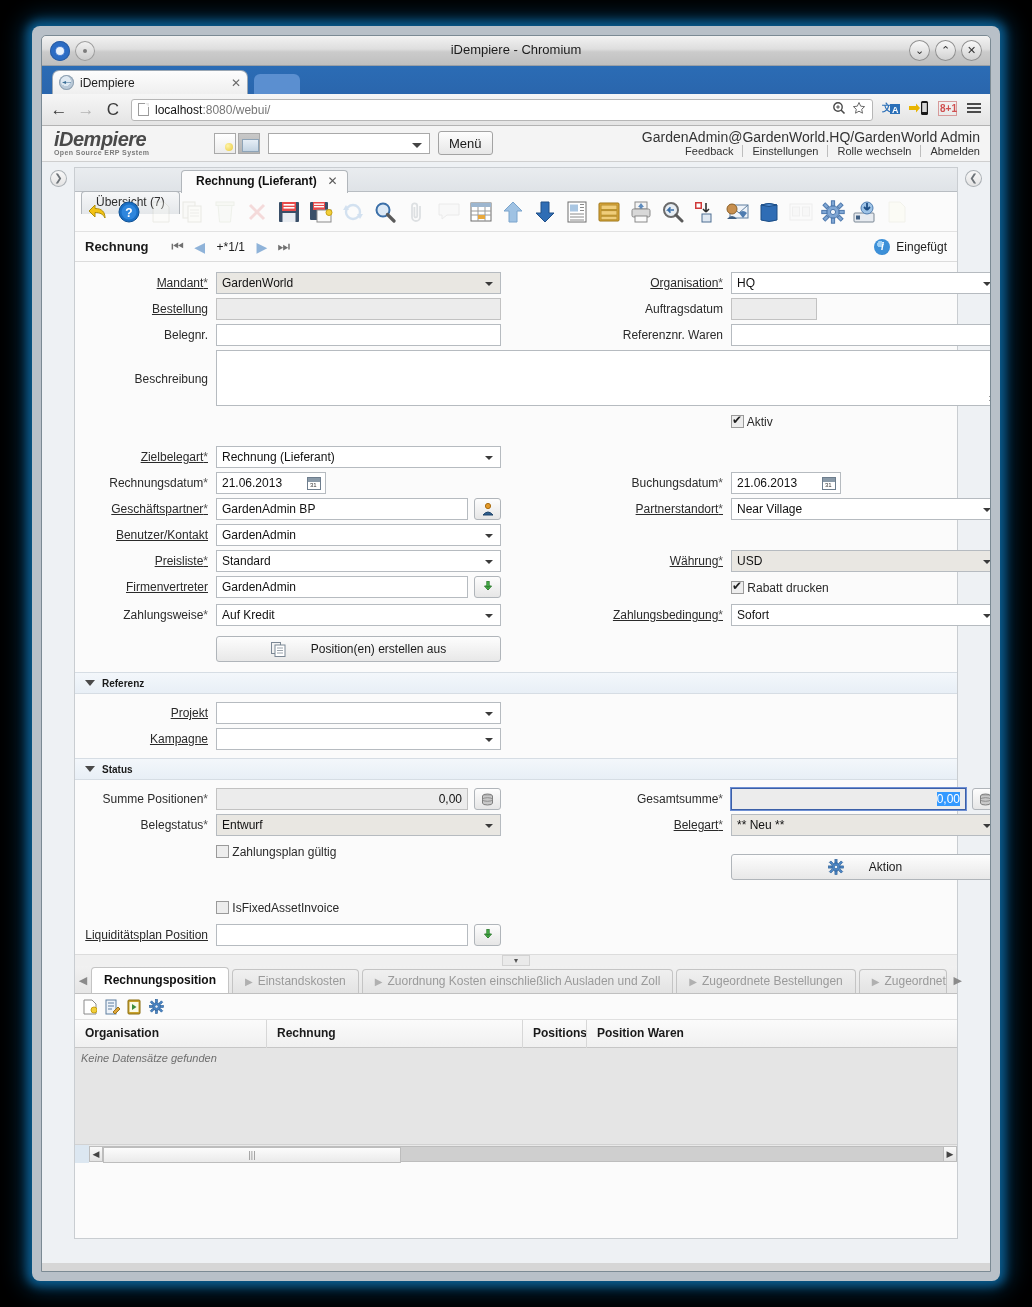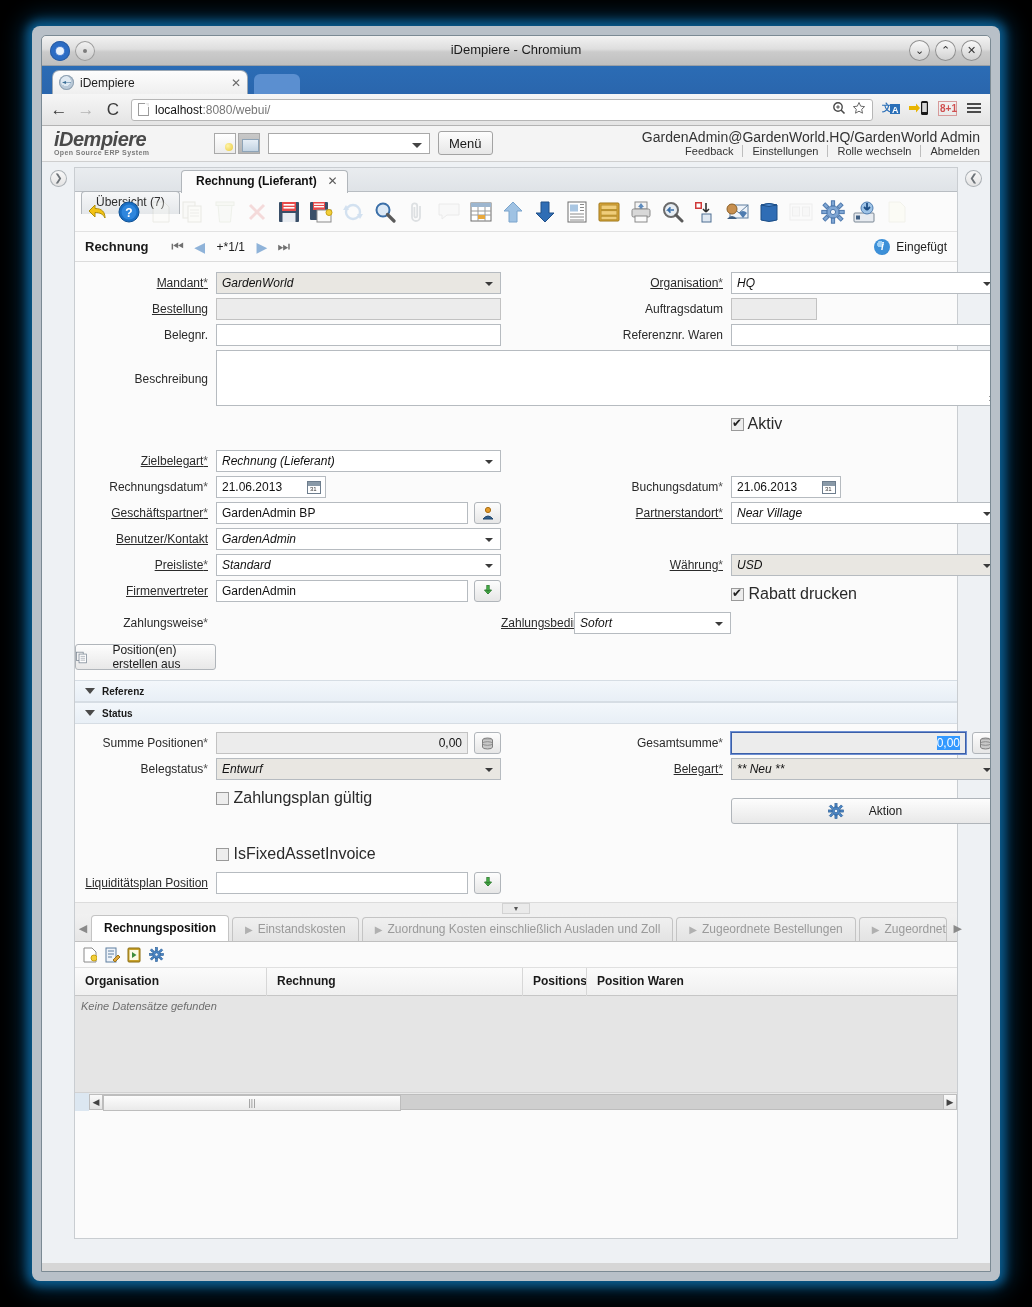--- a/index.html
+++ b/index.html
@@ -144,38 +144,38 @@
   .grid{display:grid;grid-template-columns:141px 285px 73px 157px 268px;
     column-gap:0;row-gap:0;align-items:start;}
   .lab{font-size:12px;color:#2a2a2a;text-align:right;padding:6px 8px 0 0;white-space:nowrap;}
   .lab.link{text-decoration:underline;}
   .lab .req{color:#555;}
   .fld{padding:2px 0;}
   .inp{height:22px;border:1px solid #b6bbc0;background:#fff;font-size:12px;color:#111;
     padding:0 5px;line-height:21px;width:100%;}
   .inp.ro{background:#ececec;border-color:#c2c2c2;}
   .sel{height:22px;border:1px solid #b6bbc0;background:#fff;font-size:12px;color:#111;
-    padding:0 22px 0 5px;line-height:21px;position:relative;width:100%;font-style:italic;}
+    padding:0 22px 0 5px;line-height:21px;position:relative;width:100%;}
   .sel.grey{background:#e9e7e2;}
   .sel:after{content:"";position:absolute;right:7px;top:9px;border:4px solid transparent;border-top-color:#3a3a3a;}
   .rowwrap{display:flex;align-items:flex-start;gap:6px;}
   .sqbtn{width:27px;height:22px;border:1px solid #b0b5ba;border-radius:3px;flex:none;
     background:linear-gradient(to bottom,#fdfdfd,#e6e6e6);display:flex;align-items:center;justify-content:center;}
   .datebox{display:inline-flex;align-items:center;height:22px;border:1px solid #b6bbc0;background:#fff;
     font-size:12px;color:#111;padding:0 4px 0 5px;width:110px;justify-content:space-between;}
   .calico{width:14px;height:13px;border:1px solid #6d7d8d;background:#fff;position:relative;}
   .calico:before{content:"";position:absolute;left:0;top:0;right:0;height:4px;background:#8a9aa8;}
   .calico:after{content:"31";position:absolute;left:2px;top:3px;font-size:6px;color:#333;line-height:8px;}
   .txtarea{height:56px;border:1px solid #b6bbc0;background:#fff;width:100%;position:relative;}
   .txtarea:after{content:"";position:absolute;right:2px;bottom:2px;width:7px;height:7px;
     background: repeating-linear-gradient(135deg,#9a9a9a 0 1px,transparent 1px 3px);}
   .chk{width:13px;height:13px;border:1px solid #9a9a9a;background:#ededed;display:inline-block;
     position:relative;vertical-align:-2px;}
   .chk.on:after{content:"✔";position:absolute;left:0px;top:-3px;font-size:12px;color:#1e1e1e;}
-  .chkrow{font-size:16px;color:#2a2a2a;padding:5px 0;}
+  .chkrow{font-size:12px;color:#2a2a2a;padding:5px 0;}
   .wbtn-wide{height:26px;border:1px solid #b0b5ba;border-radius:3px;
     background:linear-gradient(to bottom,#fdfdfd,#e8e8e8);font-size:12px;color:#1a1a1a;
     display:flex;align-items:center;justify-content:center;gap:25px;width:100%;}
   
   .section{height:22px;background:linear-gradient(to bottom,#f3f7fb,#e8eff6);
     border-top:1px solid #d6dde4;border-bottom:1px solid #d6dde4;
     display:flex;align-items:center;padding-left:10px;gap:7px;}
   .section .tri{width:0;height:0;border-left:5px solid transparent;border-right:5px solid transparent;
     border-top:6px solid #4a4a4a;}
   .section .stitle{font-size:10px;font-weight:bold;color:#1a1a1a;}
@@ -645,20 +645,23 @@
             </div>
           </div>
             </div>
           <div></div>
           <div class="lab" style="padding:0"></div>
           <div class="fld">
               <div class="chkrow"><span class="chk on"></span> <span>Rabatt drucken</span></div>
             </div>
 
           <div class="lab"><span>Zahlungsweise</span><span class="req">*</span></div>
+          <div class="fld">
+              <div class="sel">Auf Kredit</div>
+            </div>
           <div></div>
           <div class="lab link"><span>Zahlungsbedingung</span><span class="req">*</span></div>
           <div class="fld">
               <div class="sel">Sofort</div>
             </div>
 
           <div></div>
           <div class="fld" style="padding:8px 0 10px 0">
             <div class="wbtn-wide">
               <svg width="15" height="15" viewBox="0 0 15 15">
@@ -672,20 +675,36 @@
             </div>
           </div>
           <div></div>
             <div></div>
             <div></div>
         </div>
 
         <div class="section">
           <span class="tri"></span>
           <span class="stitle">Referenz</span>
+        </div>
+        <div class="grid" style="padding-top:6px">
+          <div class="lab link"><span>Projekt</span></div>
+          <div class="fld">
+              <div class="sel"></div>
+            </div>
+          <div></div>
+            <div></div>
+            <div></div>
+          <div class="lab link"><span>Kampagne</span></div>
+          <div class="fld" style="padding-bottom:8px">
+              <div class="sel"></div>
+            </div>
+          <div></div>
+            <div></div>
+            <div></div>
         </div>
 
         <div class="section">
           <span class="tri"></span>
           <span class="stitle">Status</span>
         </div>
         <div class="grid" style="padding-top:6px">
           <div class="lab"><span>Summe Positionen</span><span class="req">*</span></div>
           <div class="fld">
               <div class="rowwrap">

